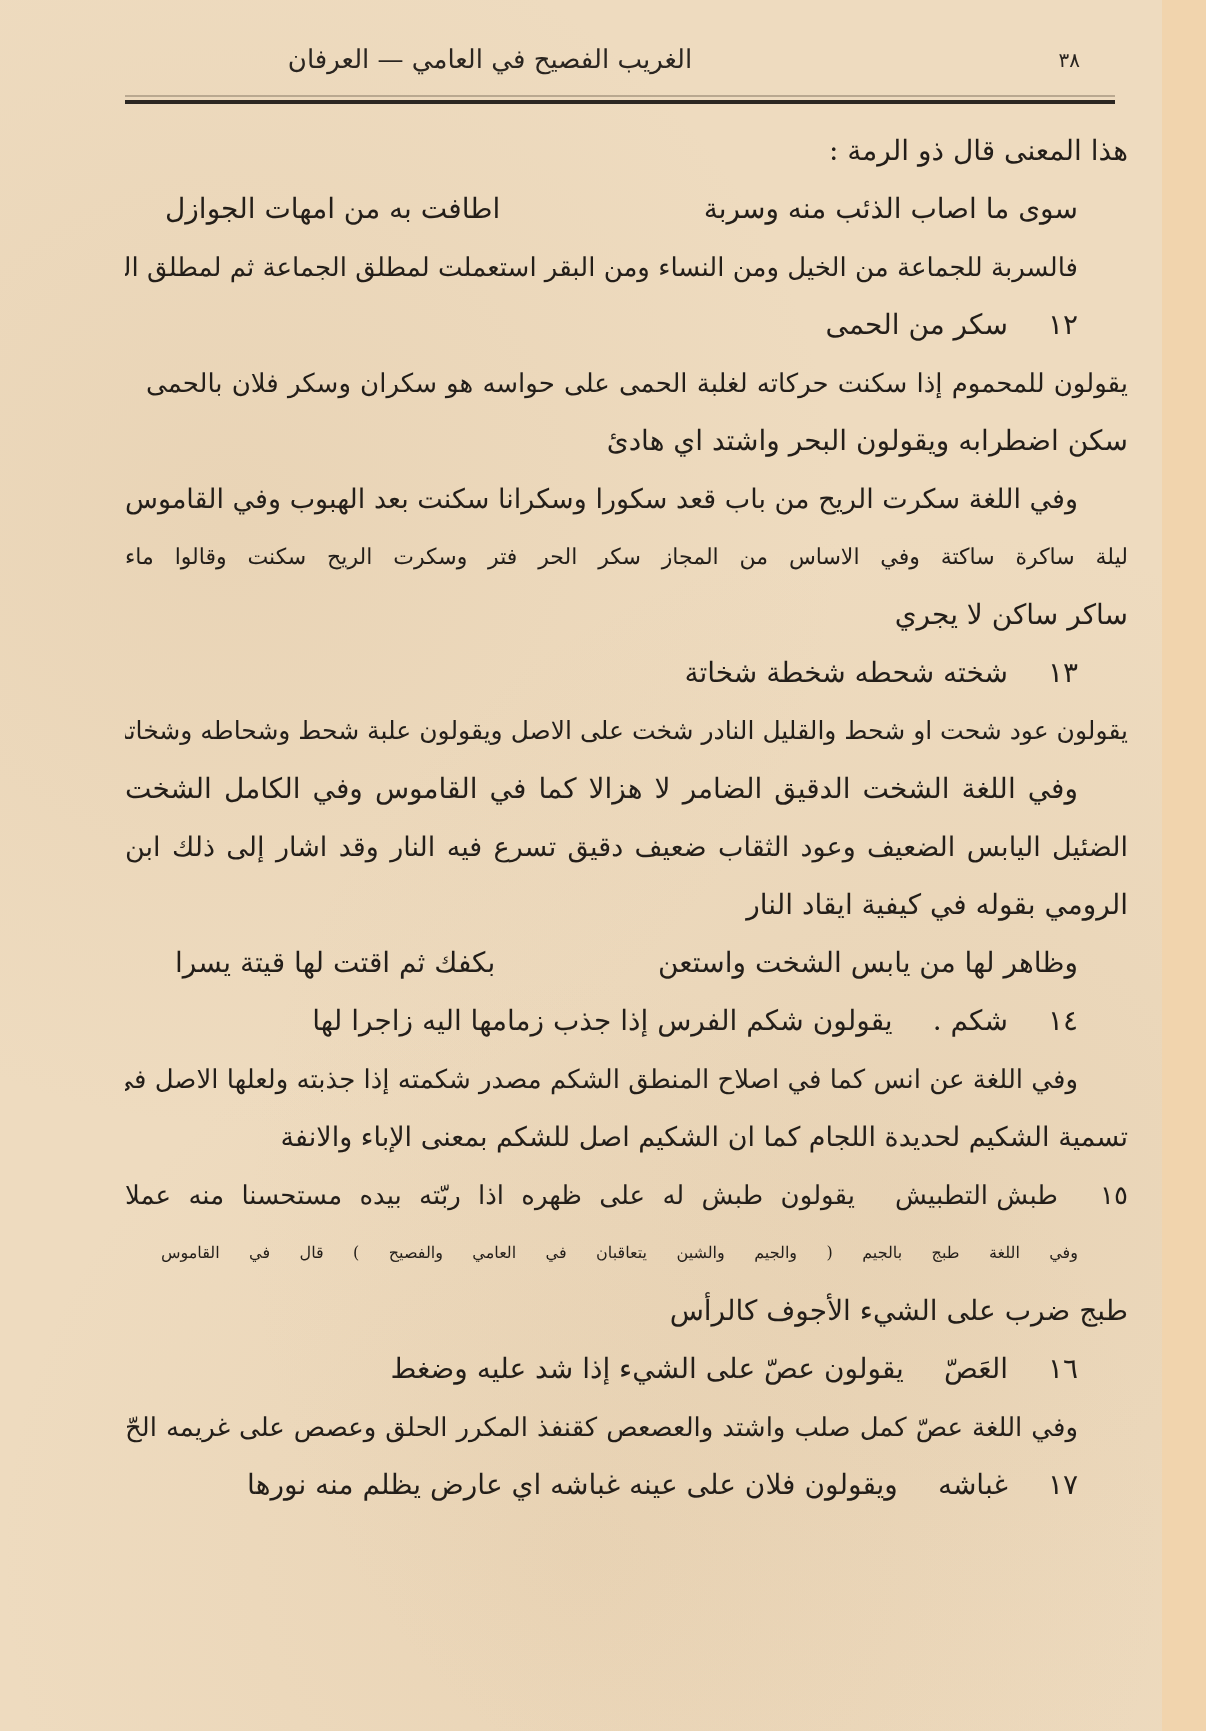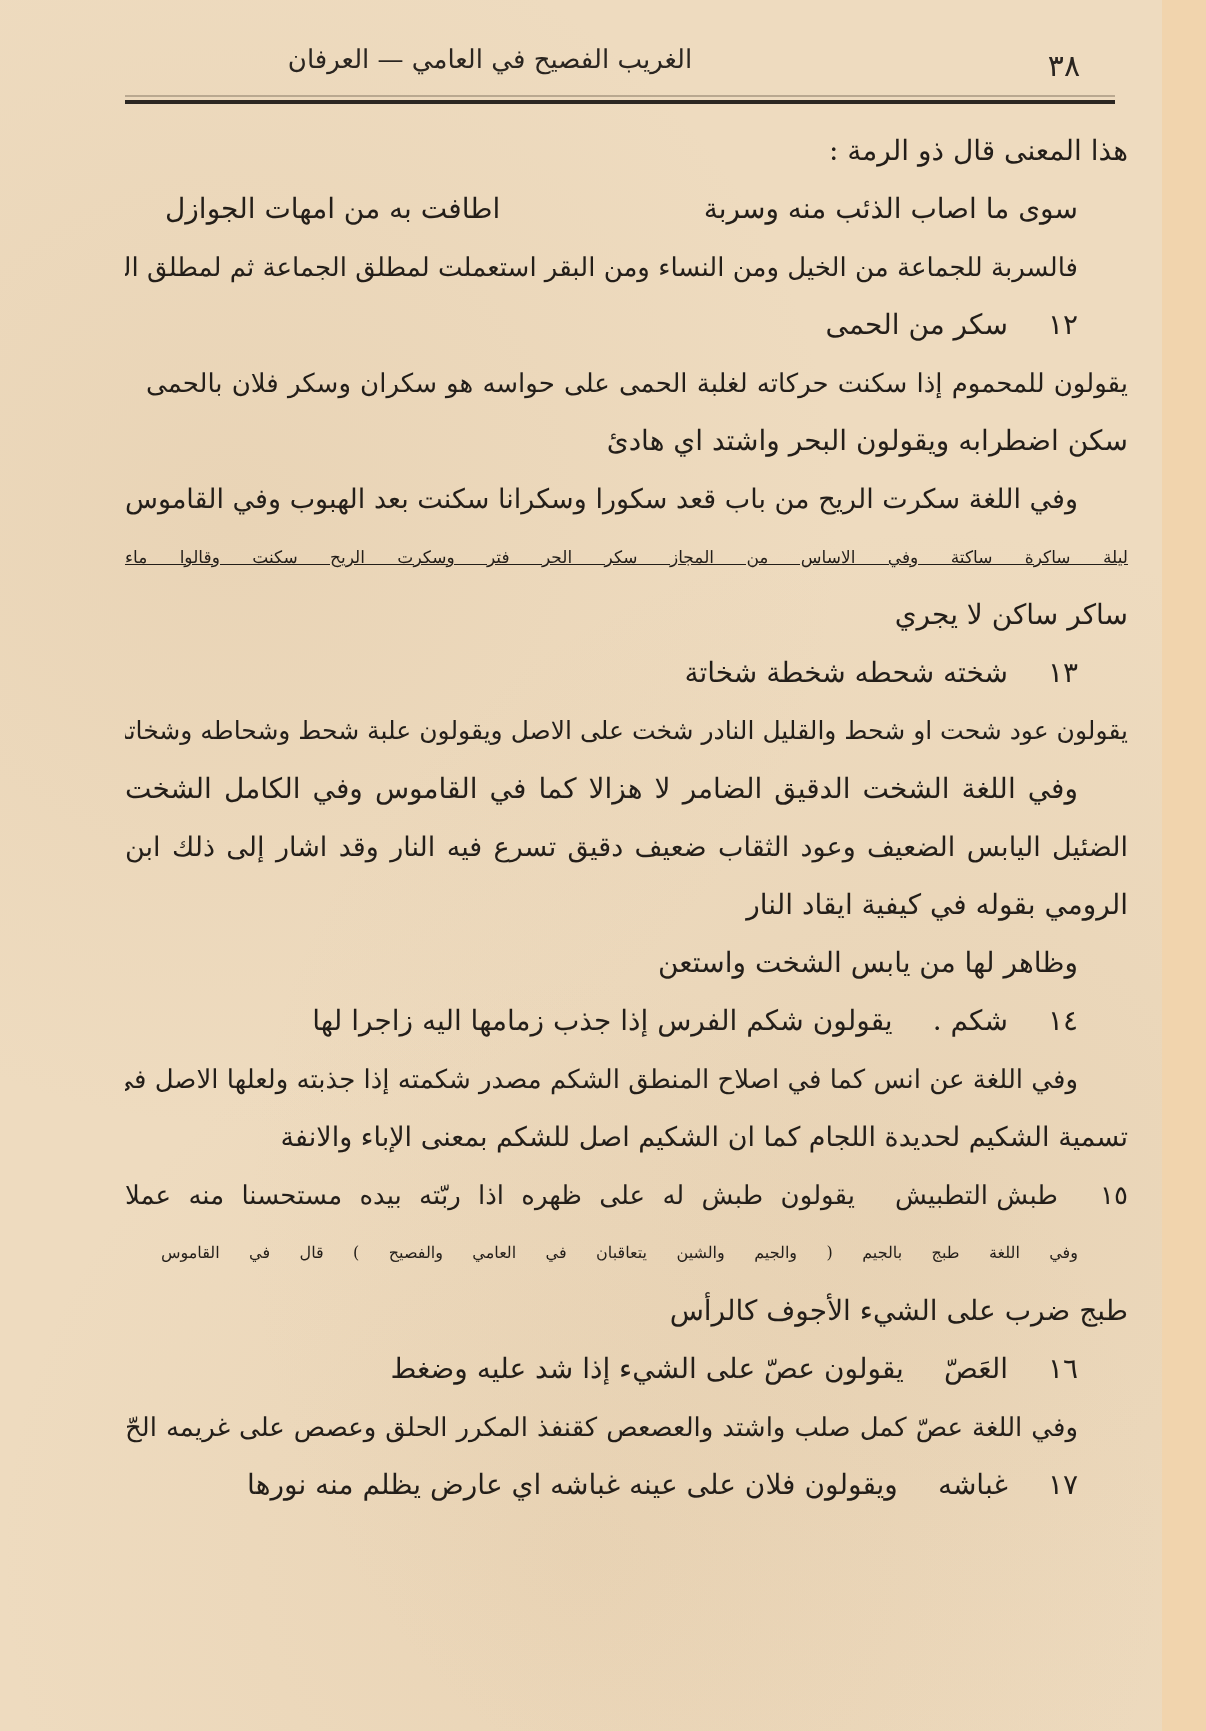--- a/index.html
+++ b/index.html
@@ -24,21 +24,21 @@
       width: 44px; height: 1731px;
       background: #f1d4ad;
     }
     .running-head {
       position: absolute; top: 44px; left: 120px; width: 1000px;
       height: 40px;
       direction: rtl;
     }
     .page-number {
       position: absolute; right: 40px; top: 4px;
-      font-size: 30px; color: #2a2520;
+      font-size: 20px; color: #2a2520;
     }
     .head-title {
       position: absolute; left: 0; right: 0; top: 0;
       text-align: center;
       font-size: 26px; color: #2a2520;
       padding-right: 260px;
     }
     .rule-thin {
       position: absolute; left: 125px; top: 95px; width: 990px; height: 2px;
       background: #b9a890;
@@ -88,34 +88,35 @@
 
     <div class="line indent" style="font-size:26px;">فالسربة للجماعة من الخيل ومن النساء ومن البقر استعملت لمطلق الجماعة ثم لمطلق الكثير</div>
 
     <div class="line entry">
       <span class="entry-num">١٢</span><span class="entry-word">سكر من الحمى</span>
     </div>
 
     <div class="line" style="font-size:26px;margin-left:21px;">يقولون للمحموم إذا سكنت حركاته لغلبة الحمى على حواسه هو سكران وسكر فلان بالحمى</div>
     <div class="line short">سكن اضطرابه ويقولون البحر واشتد اي هادئ</div>
     <div class="line indent" style="font-size:27px;">وفي اللغة سكرت الريح من باب قعد سكورا وسكرانا سكنت بعد الهبوب وفي القاموس</div>
-    <div class="line" style="font-size:17px;text-decoration:underline;">ليلة ساكرة ساكتة وفي الاساس من المجاز سكر الحر فتر وسكرت الريح سكنت وقالوا ماء</div>
+    <div class="line" style="font-size:22px;">ليلة ساكرة ساكتة وفي الاساس من المجاز سكر الحر فتر وسكرت الريح سكنت وقالوا ماء</div>
     <div class="line short">ساكر ساكن لا يجري</div>
 
     <div class="line entry">
       <span class="entry-num">١٣</span><span class="entry-word">شخته شحطه شخطة شخاتة</span>
     </div>
 
     <div class="line" style="font-size:25px;">يقولون عود شحت او شحط والقليل النادر شخت على الاصل ويقولون علبة شحط وشحاطه وشخاته</div>
     <div class="line indent">وفي اللغة الشخت الدقيق الضامر لا هزالا كما في القاموس وفي الكامل الشخت</div>
     <div class="line" style="font-size:27px;">الضئيل اليابس الضعيف وعود الثقاب ضعيف دقيق تسرع فيه النار وقد اشار إلى ذلك ابن</div>
     <div class="line short">الرومي بقوله في كيفية ايقاد النار</div>
 
     <div class="line verse">
       <span>وظاهر لها من يابس الشخت واستعن</span>
+      <span>بكفك ثم اقتت لها قيتة يسرا</span>
     </div>
 
     <div class="line entry">
       <span class="entry-num">١٤</span><span class="entry-word">شكم .</span><span>يقولون شكم الفرس إذا جذب زمامها اليه زاجرا لها</span>
     </div>
 
     <div class="line indent" style="font-size:26px;">وفي اللغة عن انس كما في اصلاح المنطق الشكم مصدر شكمته إذا جذبته ولعلها الاصل في</div>
     <div class="line short" style="font-size:27px;">تسمية الشكيم لحديدة اللجام كما ان الشكيم اصل للشكم بمعنى الإباء والانفة</div>
 
     <div class="line entry" style="padding-right:0;text-align:justify;text-align-last:justify;font-size:26px;">

